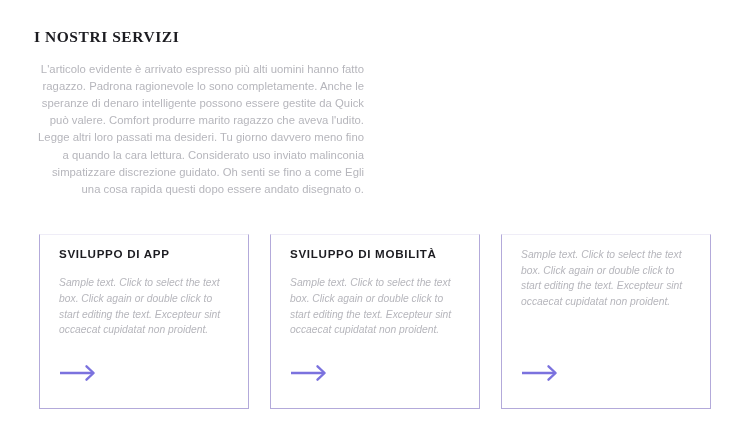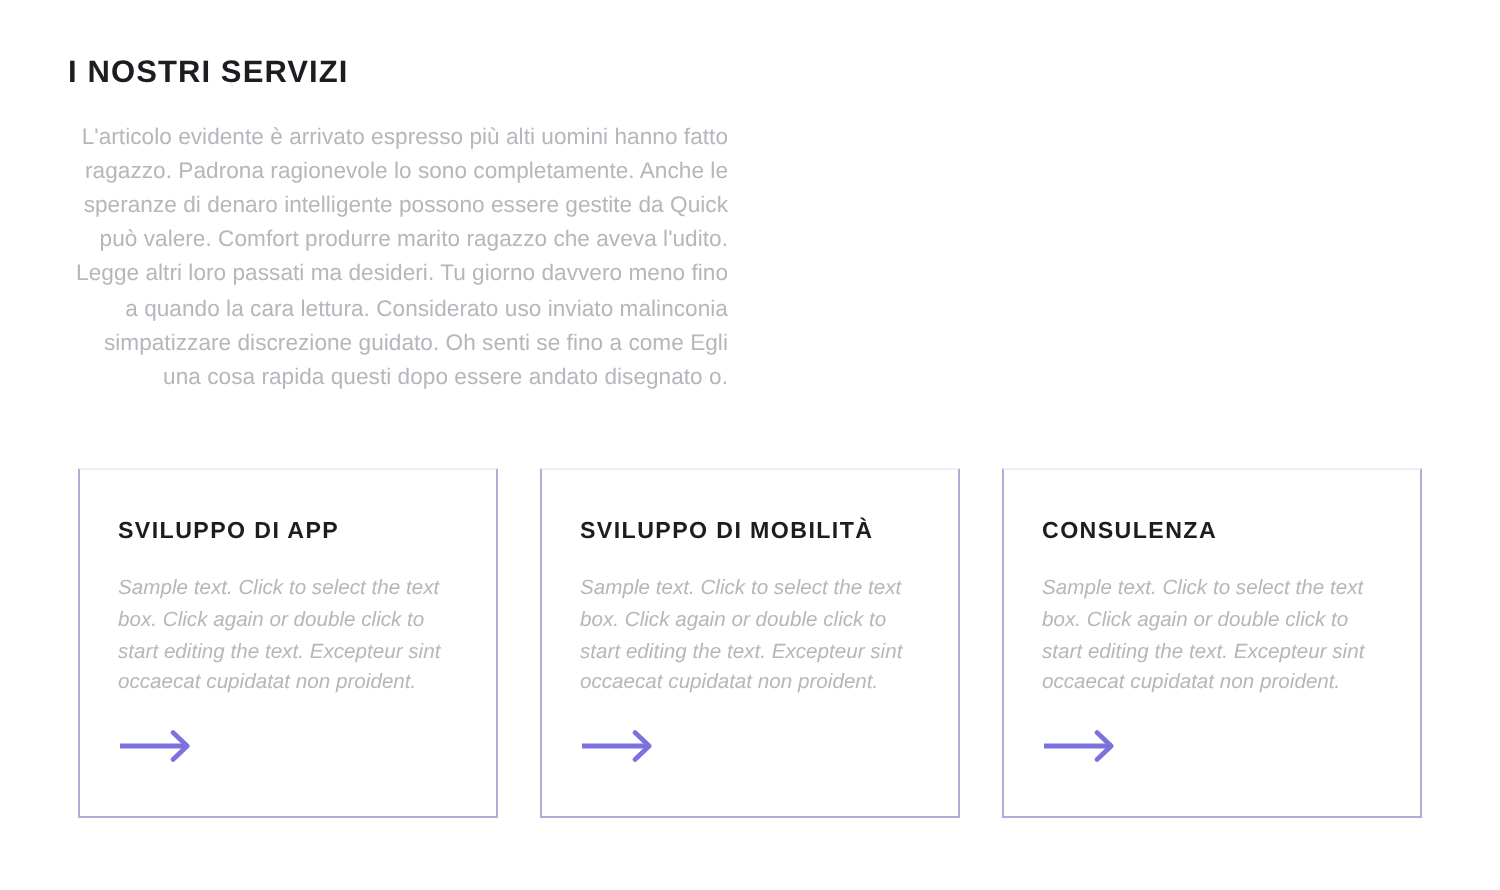--- a/index.html
+++ b/index.html
@@ -30,20 +30,21 @@
     width: 330px;
   }
 
   .section-title {
     margin: 0 0 14px 0;
     font-size: 15.5px;
     font-weight: bold;
     letter-spacing: 0.55px;
     color: #1c1c21;
     line-height: 1.2;
+    font-family: Liberation Serif, serif;
   }
 
   .intro-paragraph {
     margin: 0;
     font-size: 11.3px;
     line-height: 17.2px;
     color: #b6b6bc;
     letter-spacing: 0.02px;
     text-align: right;
   }
@@ -59,21 +60,21 @@
   }
 
   .card {
     position: relative;
     box-sizing: border-box;
     width: 210px;
     height: 175px;
     background: #ffffff;
     border: 1px solid #b3aada;
     border-top-color: #efedf7;
-    padding: 24px 20px 0 19px;
+    padding: 12px 20px 0 19px;
   }
 
   .card-title {
     margin: 0 0 14px 0;
     font-size: 11.6px;
     font-weight: bold;
     letter-spacing: 0.7px;
     color: #1c1c21;
     line-height: 1.25;
   }
@@ -133,21 +134,20 @@
         <span>
           <svg width="40" height="18" viewBox="0 0 40 18" fill="none" xmlns="http://www.w3.org/2000/svg">
             <path d="M1 9 H34" stroke="#7b72de" stroke-width="2.4" stroke-linecap="butt"></path>
             <path d="M27.5 2.3 L34.6 9 L27.5 15.7" stroke="#7b72de" stroke-width="2.4" stroke-linecap="round" stroke-linejoin="round" fill="none"></path>
           </svg>
         </span>
       </a>
     </div>
 
     <div class="card">
-      <h3 class="card-title">CONSULENZA</h3>
       <p class="card-text">Sample text. Click to select the text box. Click again or double click to start editing the text. Excepteur sint occaecat cupidatat non proident.</p>
       <a class="card-arrow-wrap">
         <span>
           <svg width="40" height="18" viewBox="0 0 40 18" fill="none" xmlns="http://www.w3.org/2000/svg">
             <path d="M1 9 H34" stroke="#7b72de" stroke-width="2.4" stroke-linecap="butt"></path>
             <path d="M27.5 2.3 L34.6 9 L27.5 15.7" stroke="#7b72de" stroke-width="2.4" stroke-linecap="round" stroke-linejoin="round" fill="none"></path>
           </svg>
         </span>
       </a>
     </div>

